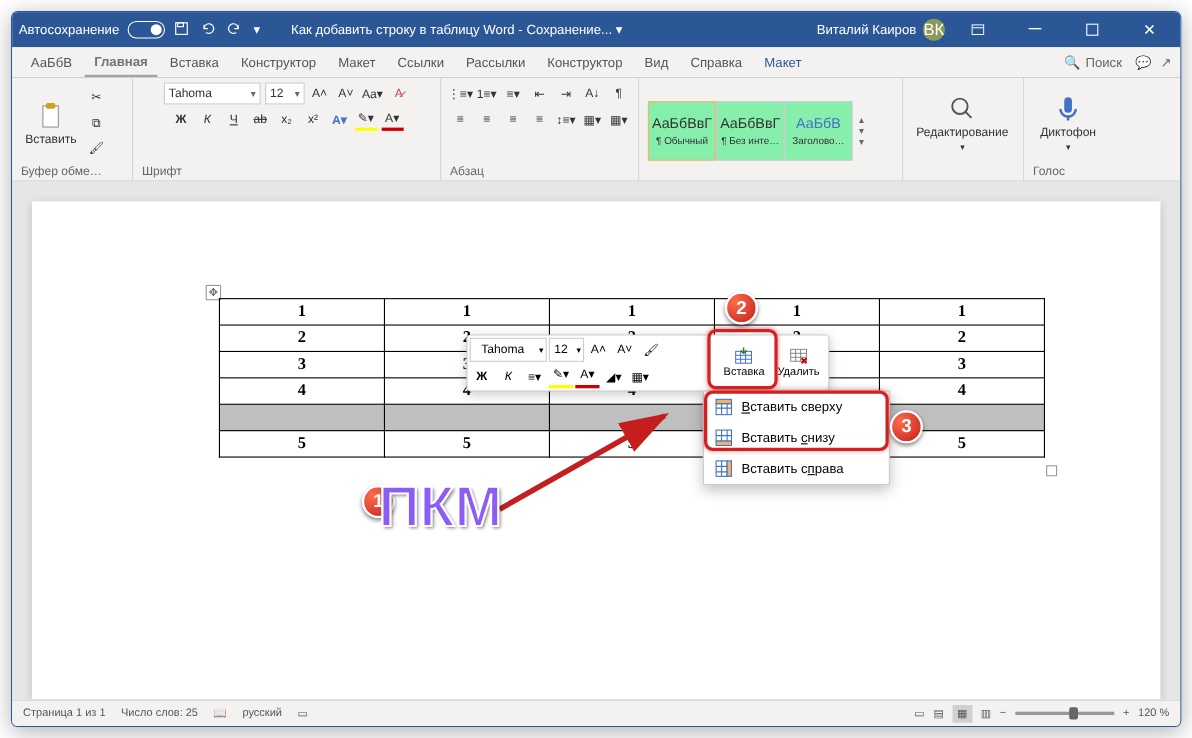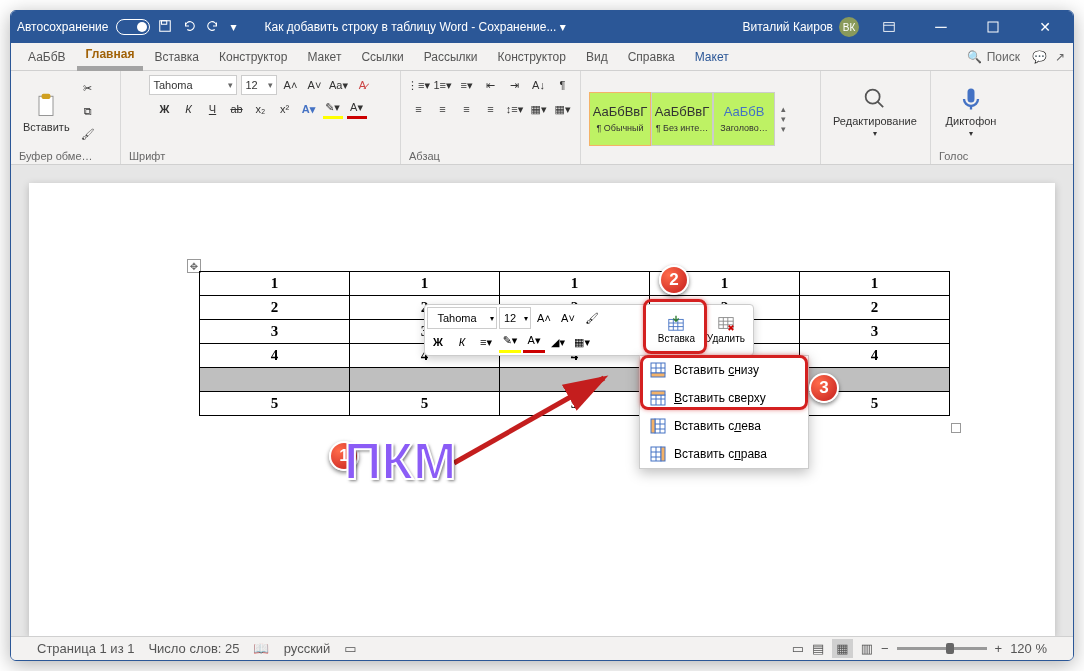--- a/index.html
+++ b/index.html
@@ -3,45 +3,45 @@
 <meta charset="utf-8">
 <style>
 *{box-sizing:border-box;margin:0;padding:0;font-family:Segoe UI,Tahoma,sans-serif}
 body{background:#999;display:flex;justify-content:center;align-items:flex-start}
 .frame{width:1084px;height:671px;position:relative;background:#fff}
 .win{position:absolute;inset:10px;border:1px solid #2b5797;border-radius:6px;overflow:hidden;display:flex;flex-direction:column;box-shadow:0 4px 20px rgba(0,0,0,.3)}
 .titlebar{background:#2b5797;color:#fff;height:32px;display:flex;align-items:center;font-size:12px;padding:0 6px;gap:8px}
 .titlebar .doc{flex:0 0 auto;margin-left:20px}
 .titlebar .spacer{flex:1}
 .titlebar .user{display:flex;align-items:center;gap:6px}
-.titlebar .avatar{width:20px;height:20px;border-radius:50%;background:#8a9a5b;font-size:10px;display:flex;align-items:center;justify-content:center}
+.titlebar .avatar{width:20px;height:20px;border-radius:50%;background:#8a9a5b;font-size:15px;display:flex;align-items:center;justify-content:center}
 .tb-btn{width:44px;height:32px;display:flex;align-items:center;justify-content:center;font-size:11px}
 .toggle{width:34px;height:16px;border:1px solid #fff;border-radius:8px;position:relative;display:inline-block}
 .toggle::after{content:'';width:10px;height:10px;background:#fff;border-radius:50%;position:absolute;right:2px;top:2px}
 .qat{display:flex;gap:10px;align-items:center}
 .qat svg{width:14px;height:14px}
 .tabs{background:#f3f2f1;border-bottom:1px solid #d0d0d0;display:flex;align-items:center;height:28px;padding-left:8px;font-size:12px;color:#555;gap:2px}
 .tab{padding:5px 9px;cursor:pointer;white-space:nowrap}
-.tab.active{color:#a16207;font-weight:600;border-bottom:6px solid #a3a3a3}
+.tab.active{color:#737373;font-weight:600;border-bottom:2px solid #a3a3a3}
 .tab.ctx{color:#2b5797}
 .tabs .search{margin-left:auto;margin-right:10px;display:flex;align-items:center;gap:4px;color:#666}
 .tabs .tend{display:flex;gap:8px;padding-right:8px;color:#666}
 .ribbon{background:#f3f2f1;border-bottom:1px solid #d0d0d0;height:94px;display:flex;font-size:11px;color:#333}
 .group{border-right:1px solid #d8d8d8;padding:4px 8px 2px;display:flex;flex-direction:column;justify-content:space-between}
 .group .glabel{text-align:left;color:#666;font-size:11px;padding-top:2px}
 .group .gbody{display:flex;align-items:center;gap:4px;flex:1}
 .bigbtn{display:flex;flex-direction:column;align-items:center;gap:2px;padding:2px 4px}
 .bigbtn svg{width:28px;height:28px}
 .fontbox{display:flex;flex-direction:column;gap:4px}
 .row1{display:flex;gap:4px;align-items:center}
 .combo{border:1px solid #ccc;background:#fff;height:20px;font-size:11px;padding:0 16px 0 4px;position:relative;display:flex;align-items:center}
 .combo::after{content:'▾';position:absolute;right:3px;font-size:9px;color:#666}
 .sbtn{width:20px;height:20px;display:flex;align-items:center;justify-content:center;font-size:11px;color:#333}
 .styles{display:flex;gap:0}
-.style{border:1px solid #ccc;width:62px;height:54px;display:flex;flex-direction:column;align-items:center;justify-content:center;font-size:9px;background:#bef264}
+.style{border:1px solid #ccc;width:62px;height:54px;display:flex;flex-direction:column;align-items:center;justify-content:center;font-size:9px;background:#86efac}
 .style.sel{border-color:#f4b268}
 .style .prev{font-size:13px;font-weight:400;color:#333;margin-bottom:4px}
 .style.s3 .prev{color:#4472c4}
 .document{flex:1;background:#e6e6e6;overflow:hidden;position:relative}
 .page{position:absolute;left:18px;right:18px;top:18px;bottom:0;background:#fff;box-shadow:0 2px 8px rgba(0,0,0,.2)}
 .tbl{position:absolute;top:88px;left:170px;border-collapse:collapse}
 .tbl td{border:1px solid #000;width:150px;height:24px;text-align:center;font-family:Tahoma;font-size:15px;font-weight:700}
 .tbl tr.sel td{background:#bfbfbf}
 .movehandle{position:absolute;top:76px;left:158px;width:14px;height:14px;border:1px solid #999;background:#fff;display:flex;align-items:center;justify-content:center;font-size:10px;color:#666}
 .reshandle{position:absolute;top:240px;left:922px;width:10px;height:10px;border:1px solid #999;background:#fff}
@@ -54,21 +54,21 @@
 .vbtn svg{width:18px;height:18px}
 .dropdown{position:absolute;top:172px;left:610px;background:#fff;border:1px solid #ccc;box-shadow:0 4px 12px rgba(0,0,0,.25);font-size:12px;width:170px}
 .ditem{display:flex;align-items:center;gap:8px;padding:6px 10px}
 .ditem svg{width:16px;height:16px}
 .ditem u{text-decoration:underline}
 .callout{position:absolute;pointer-events:none}
 .num{width:30px;height:30px;border-radius:50%;background:radial-gradient(circle at 30% 30%,#ff6b4a,#c41e1e);border:2px solid #fff;box-shadow:0 2px 4px rgba(0,0,0,.5);color:#fff;font-weight:700;display:flex;align-items:center;justify-content:center;font-size:17px}
 .hl{position:absolute;border:3px solid #d42020;border-radius:8px;box-shadow:0 0 4px rgba(212,32,32,.5)}
 .pkm{position:absolute;top:248px;left:315px;font-family:Impact,sans-serif;font-size:52px;font-weight:900;color:#8b5cf6;-webkit-text-stroke:2px #fff;text-shadow:2px 2px 3px rgba(0,0,0,.5)}
 .arrow{position:absolute;top:185px;left:415px}
-.statusbar{height:24px;background:#f3f2f1;border-top:1px solid #d0d0d0;display:flex;align-items:center;font-size:13px;color:#555;padding:0 26px;gap:14px}
+.statusbar{height:24px;background:#f3f2f1;border-top:1px solid #d0d0d0;display:flex;align-items:center;font-size:10px;color:#555;padding:0 10px;gap:14px}
 .statusbar .sright{margin-left:auto;display:flex;align-items:center;gap:8px}
 .zoom-slider{width:90px;height:3px;background:#999;position:relative}
 .zoom-slider::after{content:'';position:absolute;left:55%;top:-4px;width:8px;height:11px;background:#666;border-radius:2px}
 </style>
 </head>
 <body>
 
 <div class="frame">
 <div class="win">
   <div class="titlebar">
@@ -330,41 +330,33 @@
           <span class="mb" style="border-bottom:3px solid #ff0">✎▾</span>
           <span class="mb" style="border-bottom:3px solid #c00">A▾</span>
           <span class="mb">◢▾</span>
           <span class="mb">▦▾</span>
         </div>
       </div>
 
       <div class="dropdown">
         <div class="ditem">
           <svg viewBox="0 0 16 16">
+                <rect x="1" y="5" width="14" height="10" fill="#fff" stroke="#4472c4"></rect>
+                <rect x="1" y="1" width="14" height="4" fill="#f4b268" stroke="#4472c4"></rect>
+                <path d="M1 9h14M6 5v10M11 5v10" stroke="#4472c4"></path>
+              </svg>
+          <span><u>В</u><span>ставить сверху</span></span>
+        </div>
+        <div class="ditem">
+          <svg viewBox="0 0 16 16">
                 <rect x="1" y="1" width="14" height="10" fill="#fff" stroke="#4472c4"></rect>
                 <rect x="1" y="11" width="14" height="4" fill="#f4b268" stroke="#4472c4"></rect>
                 <path d="M1 6h14M6 1v10M11 1v10" stroke="#4472c4"></path>
               </svg>
           <span>Вставить <u>с</u>низу</span>
-        </div>
-        <div class="ditem">
-          <svg viewBox="0 0 16 16">
-                <rect x="1" y="5" width="14" height="10" fill="#fff" stroke="#4472c4"></rect>
-                <rect x="1" y="1" width="14" height="4" fill="#f4b268" stroke="#4472c4"></rect>
-                <path d="M1 9h14M6 5v10M11 5v10" stroke="#4472c4"></path>
-              </svg>
-          <span><u>В</u><span>ставить сверху</span></span>
-        </div>
-        <div class="ditem">
-          <svg viewBox="0 0 16 16">
-                <rect x="5" y="1" width="10" height="14" fill="#fff" stroke="#4472c4"></rect>
-                <rect x="1" y="1" width="4" height="14" fill="#f4b268" stroke="#4472c4"></rect>
-                <path d="M5 6h10M5 11h10M10 1v14" stroke="#4472c4"></path>
-              </svg>
-          <span>Вставить с<u>л</u>ева</span>
         </div>
         <div class="ditem">
           <svg viewBox="0 0 16 16">
                 <rect x="1" y="1" width="10" height="14" fill="#fff" stroke="#4472c4"></rect>
                 <rect x="11" y="1" width="4" height="14" fill="#f4b268" stroke="#4472c4"></rect>
                 <path d="M1 6h10M1 11h10M6 1v14" stroke="#4472c4"></path>
               </svg>
           <span>Вставить с<u>п</u>рава</span>
         </div>
       </div>

